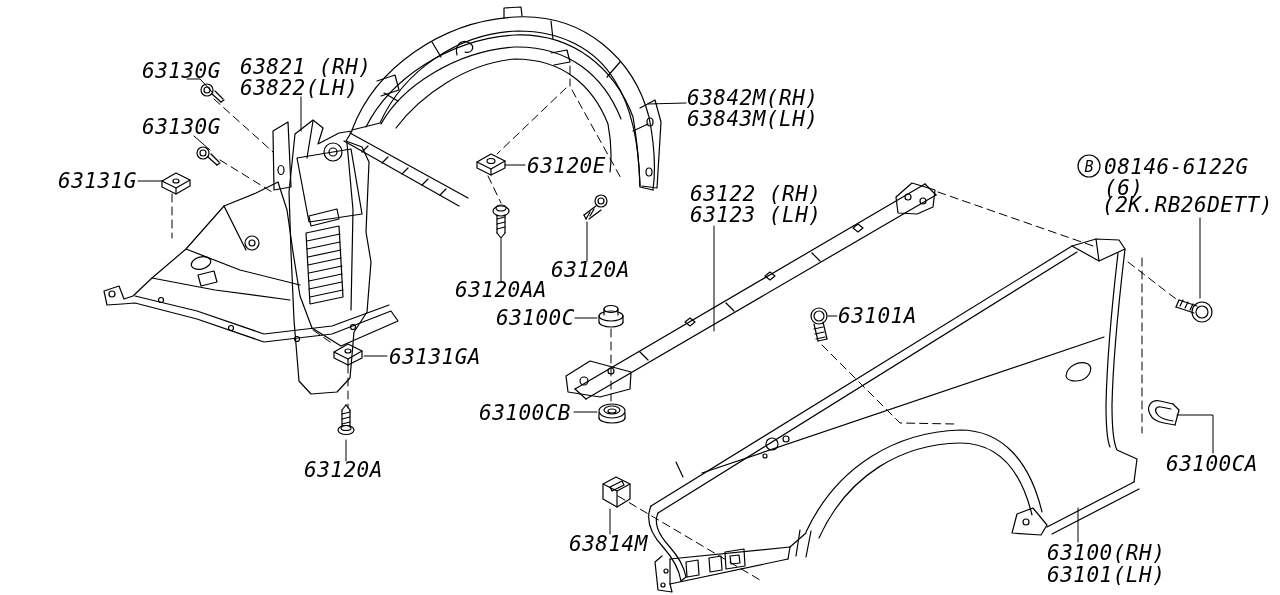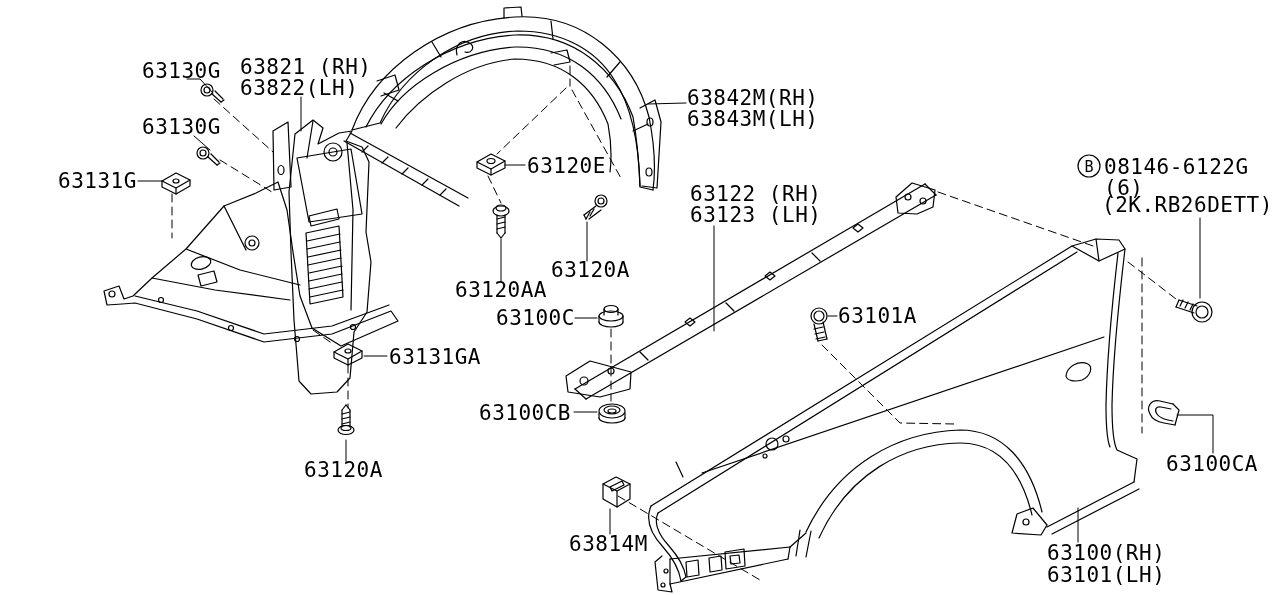--- a/index.html
+++ b/index.html
@@ -1,16 +1,16 @@
 <!DOCTYPE html>
 <html><head>
 <meta charset="utf-8">
 <style>
   html,body{margin:0;padding:0;background:#ffffff;}
-  .stage{position:relative;width:1280px;height:595px;background:#ffffff;overflow:hidden;}
+  .stage{position:relative;width:1280px;height:595px;background:#ffffff;overflow:hidden;font-style:italic;}
   svg{display:block;}
   .ln{stroke:#000000;fill:none;stroke-width:1.2;stroke-linecap:round;stroke-linejoin:round;}
   .thin{stroke-width:1;}
   .dash{stroke-dasharray:8 5;}
   text{font-family:"DejaVu Sans Mono","Liberation Mono",monospace;font-size:21px;fill:#000000;stroke:none;letter-spacing:0.5px;}
   text.refb{font-size:15px;text-anchor:middle;letter-spacing:0;}
 </style>
 </head>
 <body>
 

